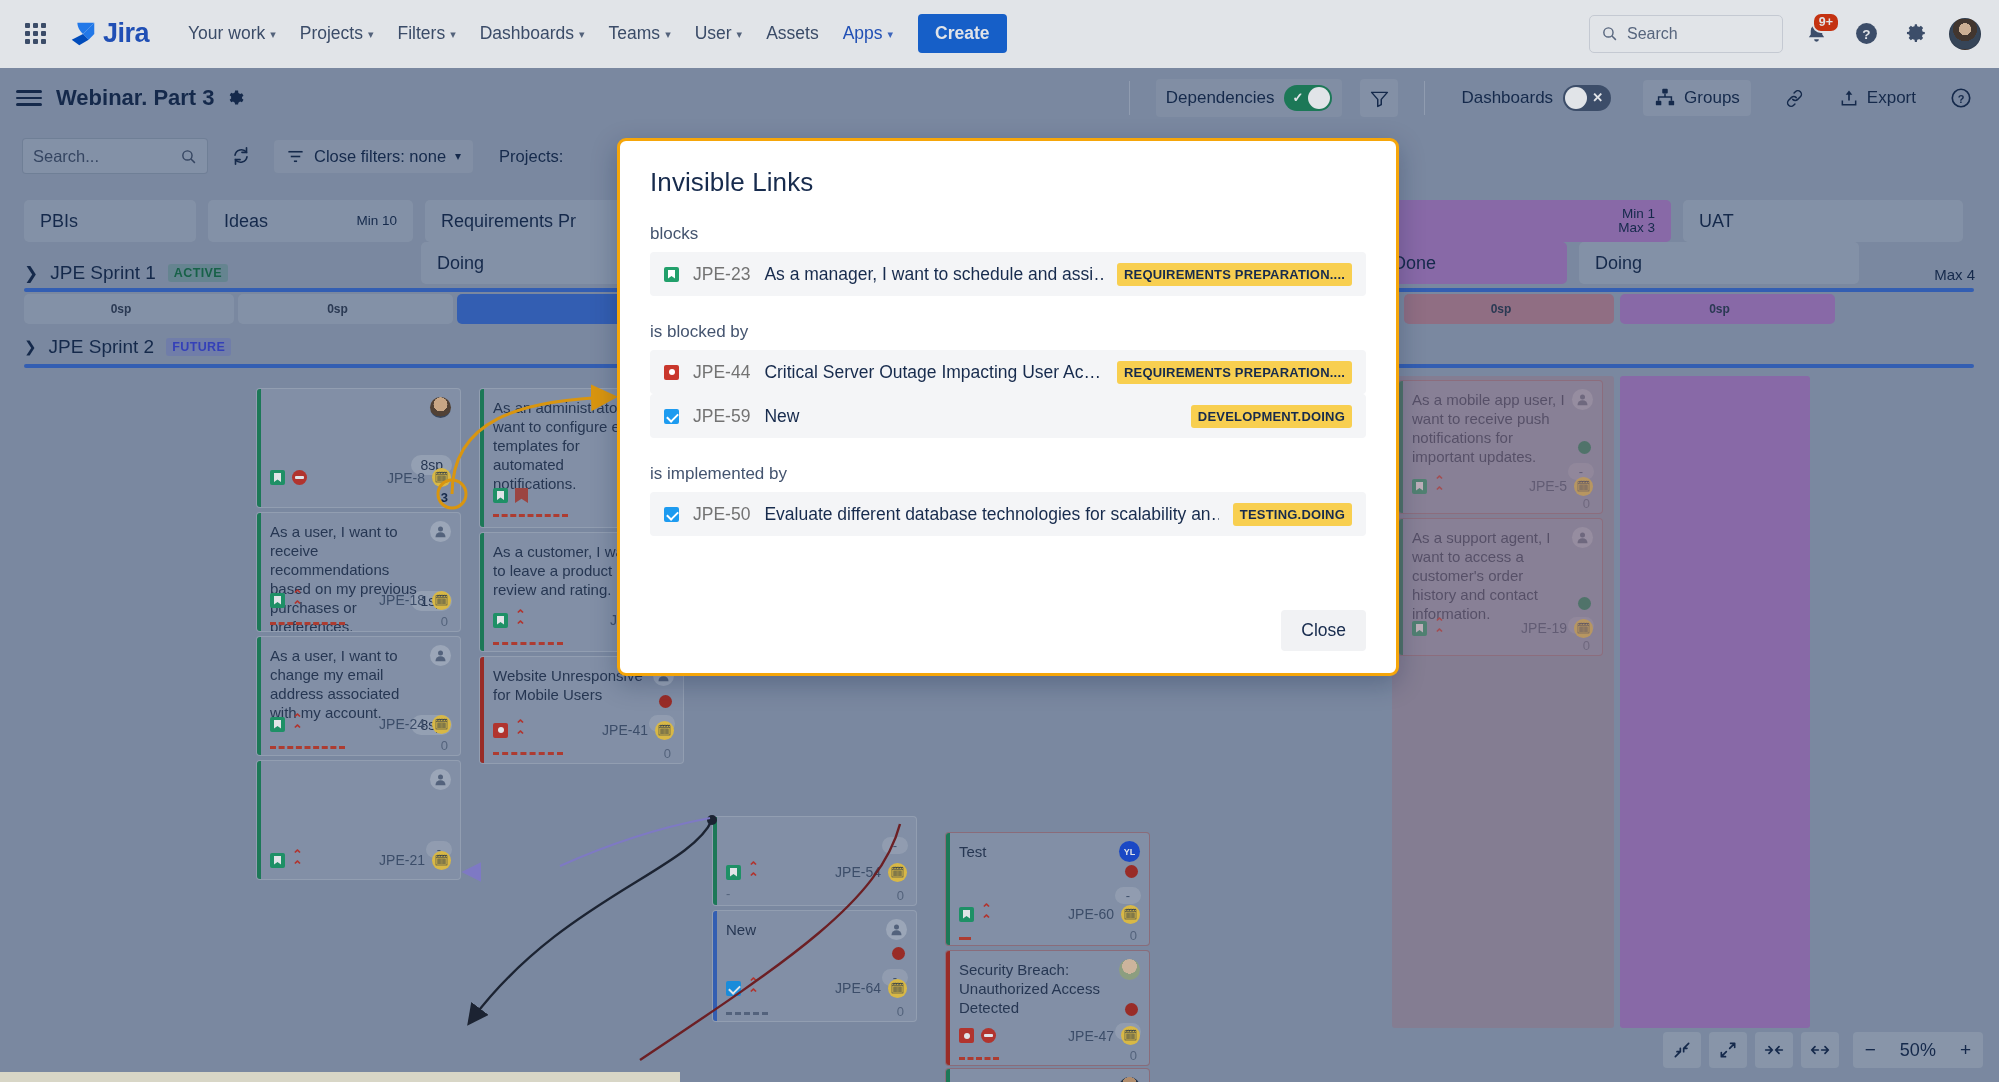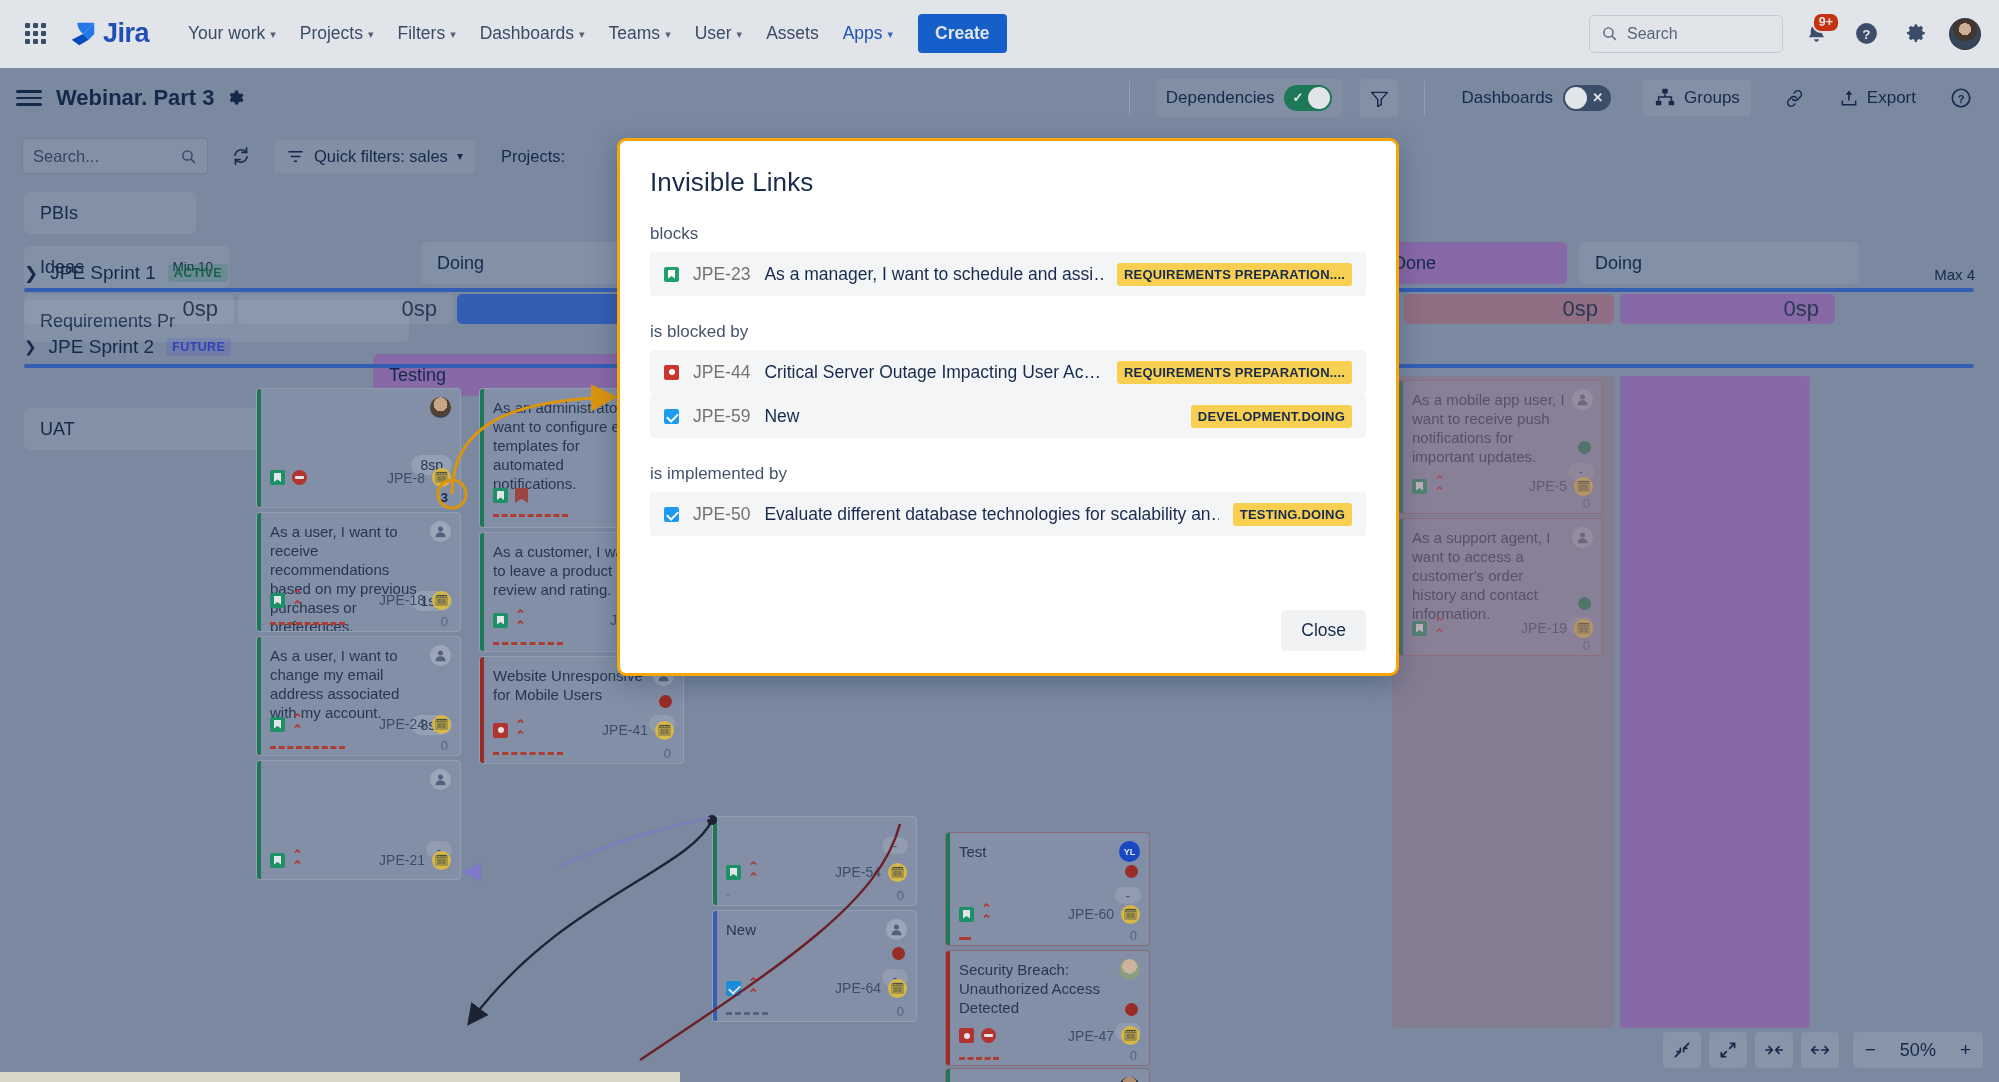--- a/index.html
+++ b/index.html
@@ -105,21 +105,21 @@
   .col-head.purple { background:#9a73b5; }
   .col-head.mauve { background:#a3798c; }
 
   .sprint-row { position:absolute; left:24px; display:flex; align-items:center; gap:12px; }
   .sprint-name { font-size:19px; color:#172b4d; font-weight:400; }
   .chip-badge { font-size:12.5px; font-weight:700; letter-spacing:.4px; padding:2px 6px; border-radius:3px; }
   .chip-active { background:rgba(31,132,90,.22); color:#1a6b4a; }
   .chip-future { background:rgba(76,84,240,.18); color:#3b45c9; }
   .sprint-underline { position:absolute; height:4px; background:#3a67c2; border-radius:2px; }
 
-  .spbar { position:absolute; height:30px; border-radius:5px; display:flex; align-items:center; justify-content:flex-end; padding-right:16px; font-size:22px; color:#2f3d56; }
+  .spbar { position:absolute; height:30px; border-radius:5px; display:flex; align-items:center; justify-content:center; padding-right:16px; font-size:12px; color:#2f3d56;font-weight:bold; }
 
   
   .card {
     position:absolute; background:#939fb4; border-radius:4px; border:1px solid rgba(255,255,255,.18);
     overflow:hidden; cursor:pointer;
   }
   .card .stripe { position:absolute; left:0; top:0; bottom:0; width:4px; }
   .card .ctitle { font-size:15px; line-height:19px; color:#2b3a55; padding:9px 34px 4px 13px; }
   .card .avatar { position:absolute; right:9px; top:8px; width:21px; height:21px; border-radius:50%; background:#b0b9c9; display:flex; align-items:center; justify-content:center; }
   .card .avatar svg { display:block; }
@@ -350,31 +350,31 @@
         <path d="M18 8a7 7 0 0 0-12.5 3M6 16a7 7 0 0 0 12.5-3" fill="none" stroke="#172b4d" stroke-width="1.8" stroke-linecap="round"></path>
         <path d="M18 3v5h-5M6 21v-5h5" fill="none" stroke="#172b4d" stroke-width="1.8" stroke-linecap="round"></path>
       </svg>
   </div>
   <div class="f-chip">
     <svg width="19" height="19" viewBox="0 0 24 24">
         <line x1="3" y1="6" x2="21" y2="6" stroke="#172b4d" stroke-width="2"></line>
         <line x1="6" y1="12" x2="18" y2="12" stroke="#172b4d" stroke-width="2"></line>
         <line x1="10" y1="18" x2="14" y2="18" stroke="#172b4d" stroke-width="2"></line>
       </svg>
-    <span>Quick filters: sales</span>
+    <span>Close filters: none</span>
     <span style="font-size:12px">▾</span>
   </div>
   <div class="f-chip" style="background:transparent">
     <span>Projects:</span>
   </div>
 </div>
 
 <div id="board">
 
-  <div class="col-head-row" style="left:24px; top:8px; width:1950px;flex-direction:column;">
+  <div class="col-head-row" style="left:24px; top:16px; width:1950px;">
     <div class="col-head" style="width:172px">
       <span>PBIs</span>
     </div>
     <div class="col-head" style="width:205px">
       <span>Ideas</span>
       <span class="minmax">Min 10</span>
     </div>
     <div class="col-head" style="width:385px">
       <span>Requirements Pr</span>
     </div>

